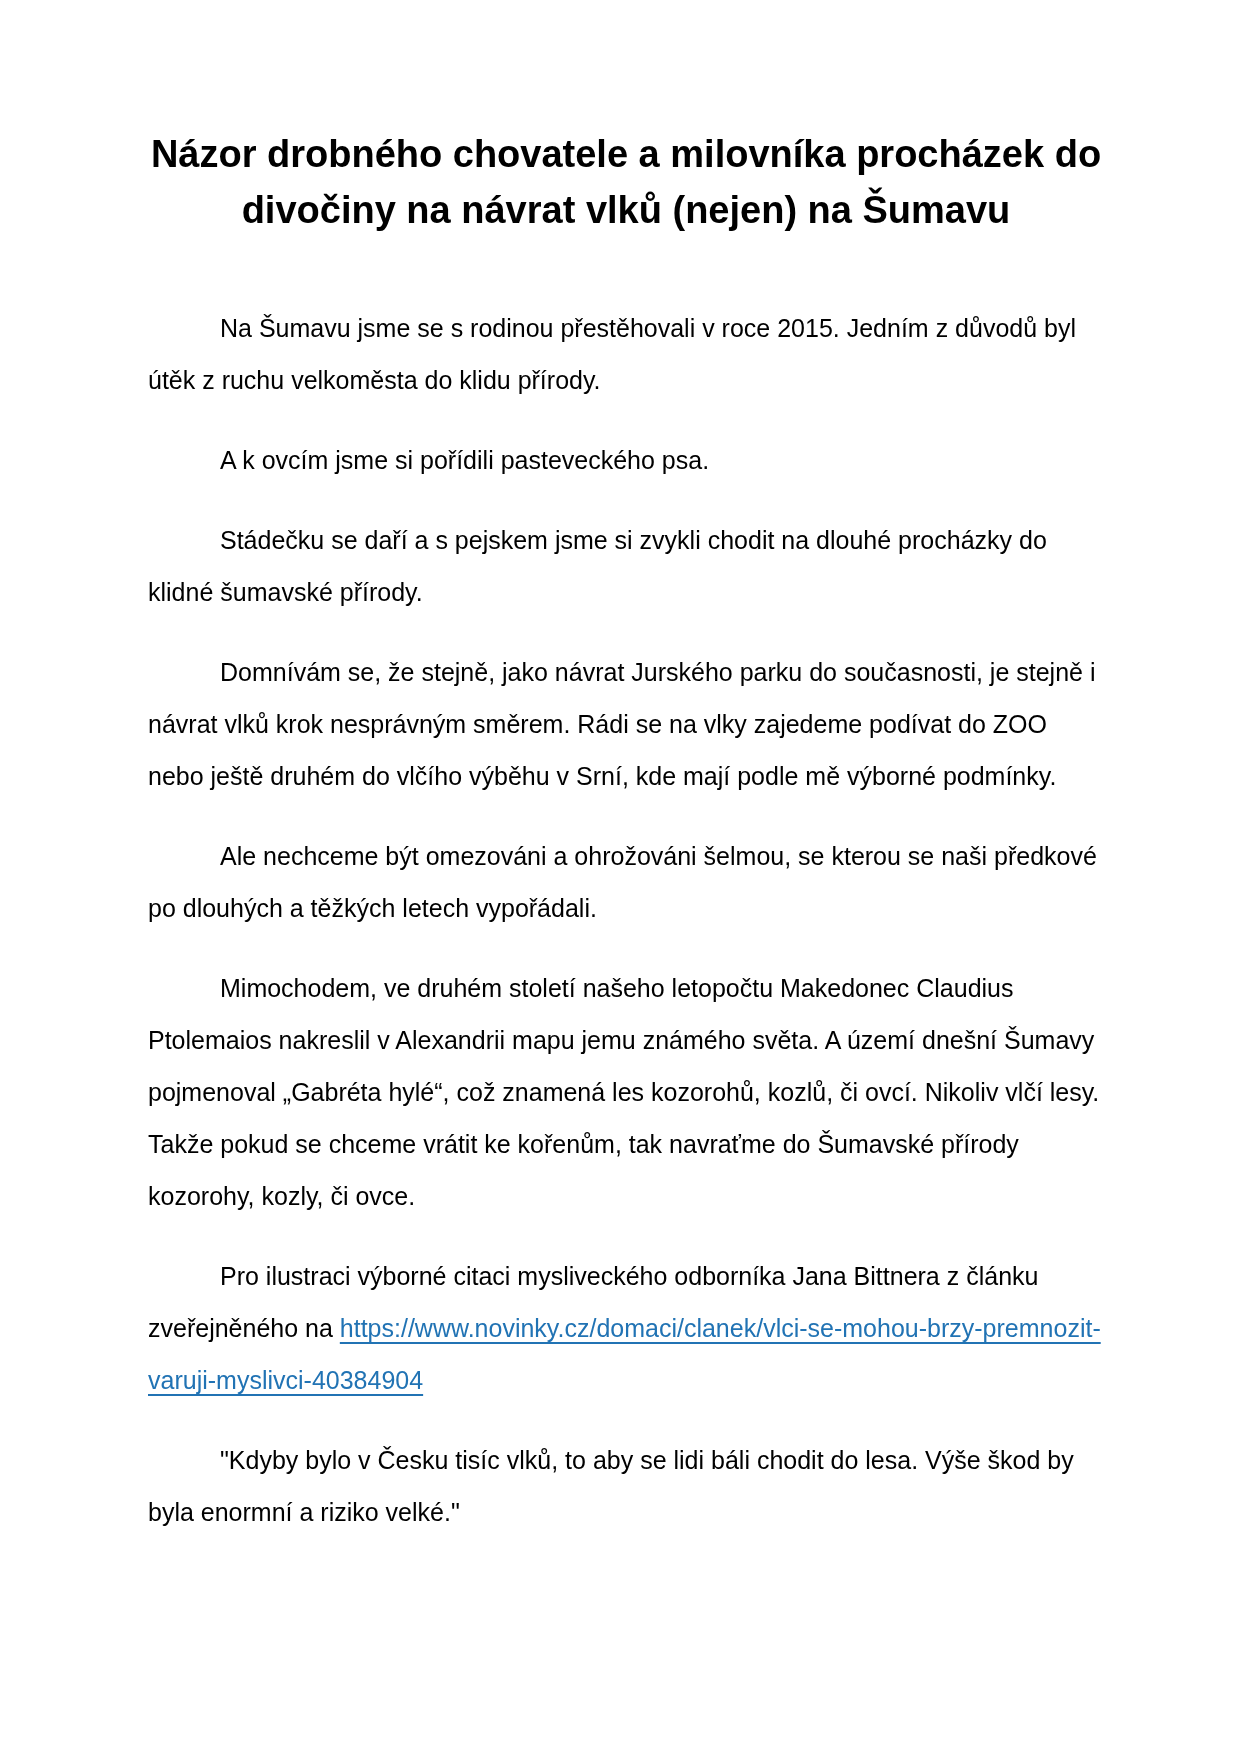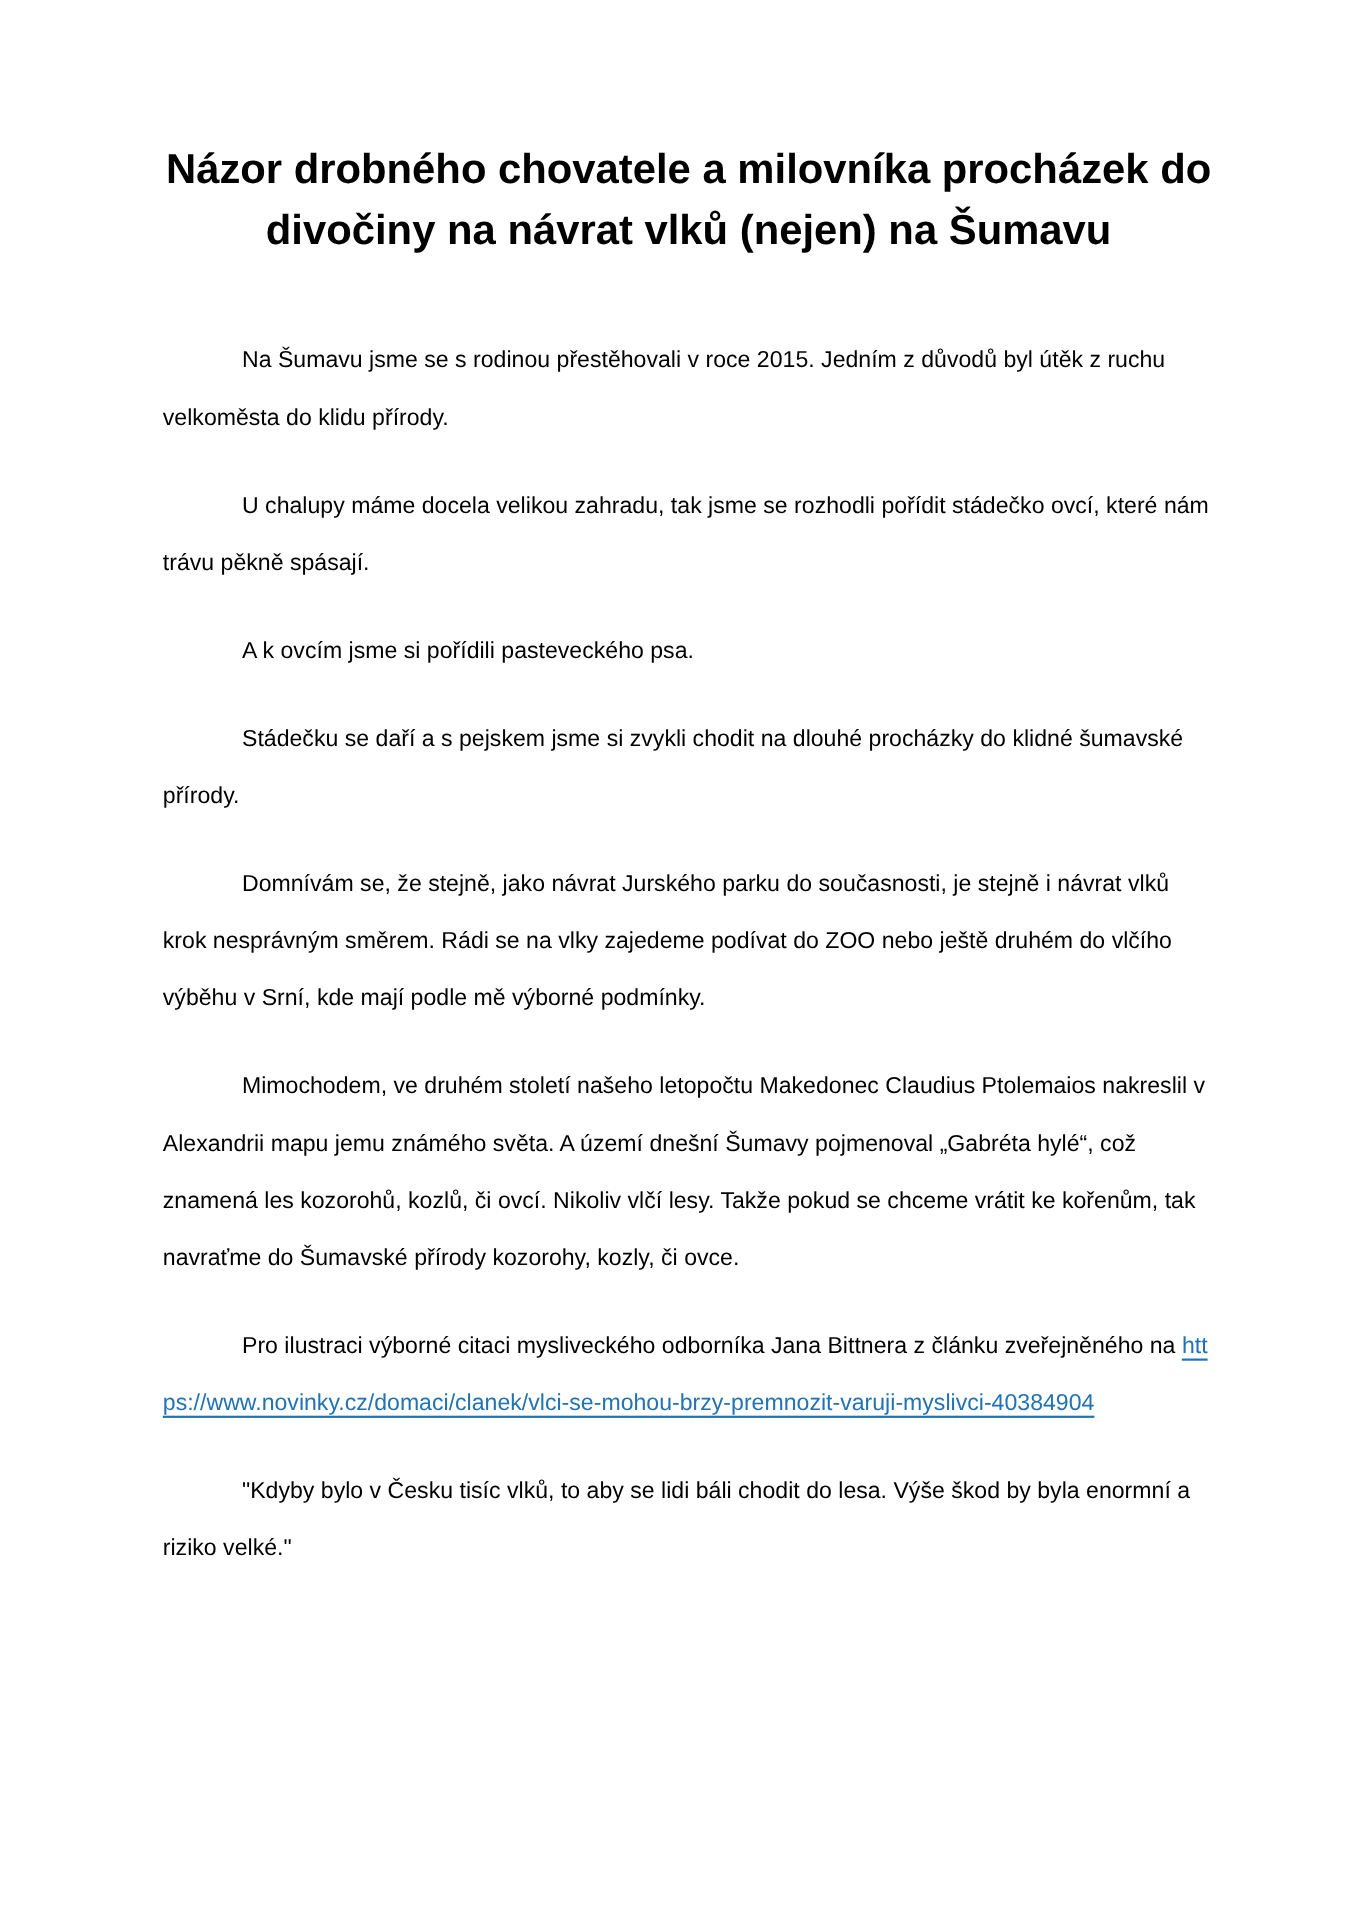--- a/index.html
+++ b/index.html
@@ -21,21 +21,21 @@
   }
   .doc-title {
     font-size: 38px;
     line-height: 56px;
     font-weight: bold;
     text-align: center;
     letter-spacing: 0;
     margin-bottom: 64px;
   }
   .body-text p {
-    font-size: 21px;
+    font-size: 25px;
     line-height: 52px;
     text-indent: 72px;
     text-align: left;
     margin-bottom: 28px;
   }
   .body-text a {
     color: var(--link-color);
     text-underline-offset: 5px;
     word-break: break-all;
   }
@@ -44,30 +44,30 @@
 <body>
 
 <div class="page">
 
   <h1 class="doc-title">Názor drobného chovatele a milovníka procházek do divočiny na návrat vlků (nejen) na Šumavu</h1>
 
   <div class="body-text">
 
     <p>Na Šumavu jsme se s rodinou přestěhovali v roce 2015. Jedním z důvodů byl útěk z ruchu velkoměsta do klidu přírody.</p>
 
-    <p>U chalupy máme docela velikou zahradu, tak jsme se rozhodli pořídit stádečko ovcí, které nám trávu pěkně spásají.</p>
 
     <p>A k ovcím jsme si pořídili pasteveckého psa.</p>
 
     <p>Stádečku se daří a s pejskem jsme si zvykli chodit na dlouhé procházky do klidné šumavské přírody.</p>
 
 
 
     <p>Domnívám se, že stejně, jako návrat Jurského parku do současnosti, je stejně i návrat vlků krok nesprávným směrem. Rádi se na vlky zajedeme podívat do ZOO nebo ještě druhém do vlčího výběhu v Srní, kde mají podle mě výborné podmínky.</p>
 
+    <p>Ale nechceme být omezováni a ohrožováni šelmou, se kterou se naši předkové po dlouhých a těžkých letech vypořádali.</p>
 
     <p>Mimochodem, ve druhém století našeho letopočtu Makedonec Claudius Ptolemaios nakreslil v Alexandrii mapu jemu známého světa. A území dnešní Šumavy pojmenoval „Gabréta hylé“, což znamená les kozorohů, kozlů, či ovcí. Nikoliv vlčí lesy. Takže pokud se chceme vrátit ke kořenům, tak navraťme do Šumavské přírody kozorohy, kozly, či ovce.</p>
 
     <p>
       <span>Pro ilustraci výborné citaci mysliveckého odborníka Jana Bittnera z článku zveřejněného na </span><a href="#">https://www.novinky.cz/domaci/clanek/vlci-se-mohou-brzy-premnozit-varuji-myslivci-40384904</a>
     </p>
 
     <p>"Kdyby bylo v Česku tisíc vlků, to aby se lidi báli chodit do lesa. Výše škod by byla enormní a riziko velké."</p>
 
   </div>

